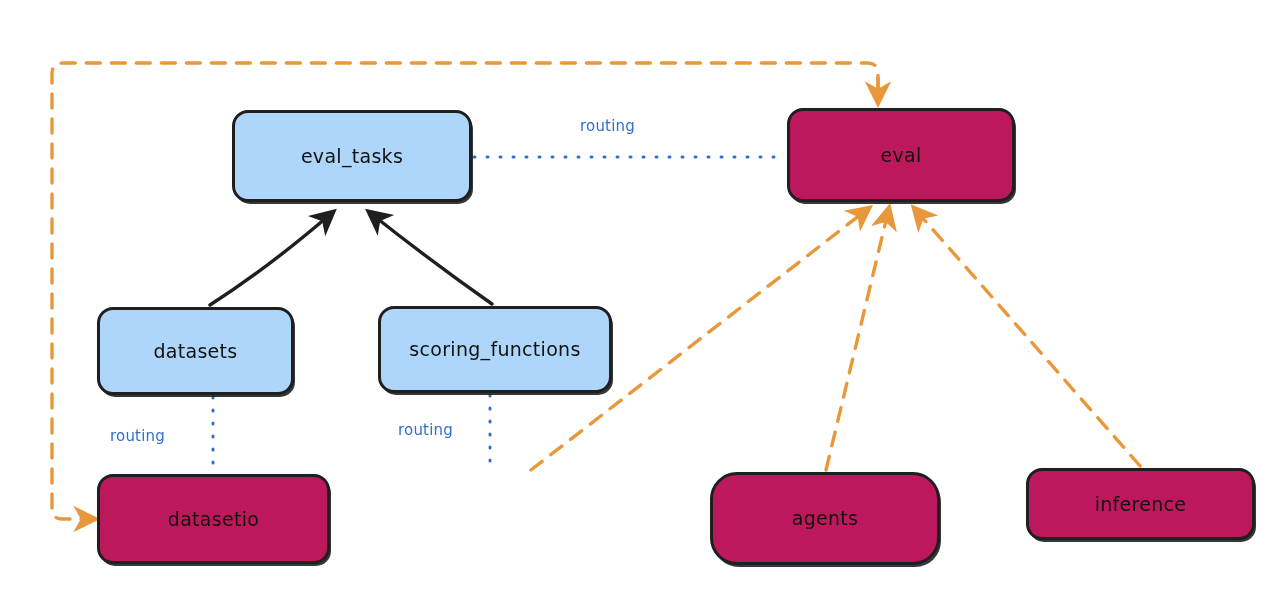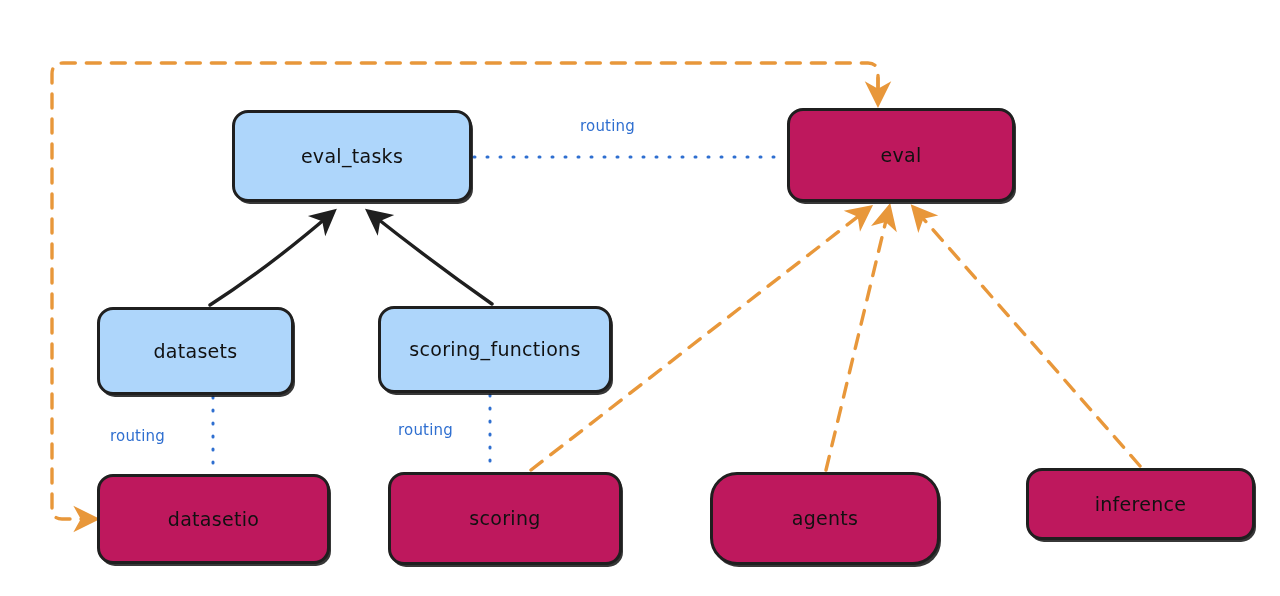--- a/index.html
+++ b/index.html
@@ -112,23 +112,20 @@
   </div>
 
   <div class="node api" style="left:378px; top:306px; width:234px; height:87px;">
     <span class="node-label">scoring_functions</span>
   </div>
 
   <div class="node provider" style="left:97px; top:474px; width:233px; height:90px;">
     <span class="node-label">datasetio</span>
   </div>
 
-  <div class="node provider" style="left:388px; top:472px; width:234px; height:93px;">
-    <span class="node-label">scoring</span>
-  </div>
 
   <div class="node provider" style="left:710px; top:472px; width:230px; height:93px;border-radius:27px;">
     <span class="node-label">agents</span>
   </div>
 
   <div class="node provider" style="left:1026px; top:468px; width:229px; height:72px;">
     <span class="node-label">inference</span>
   </div>
 
   <span class="edge-label" style="left:580px; top:117px;">routing</span>

